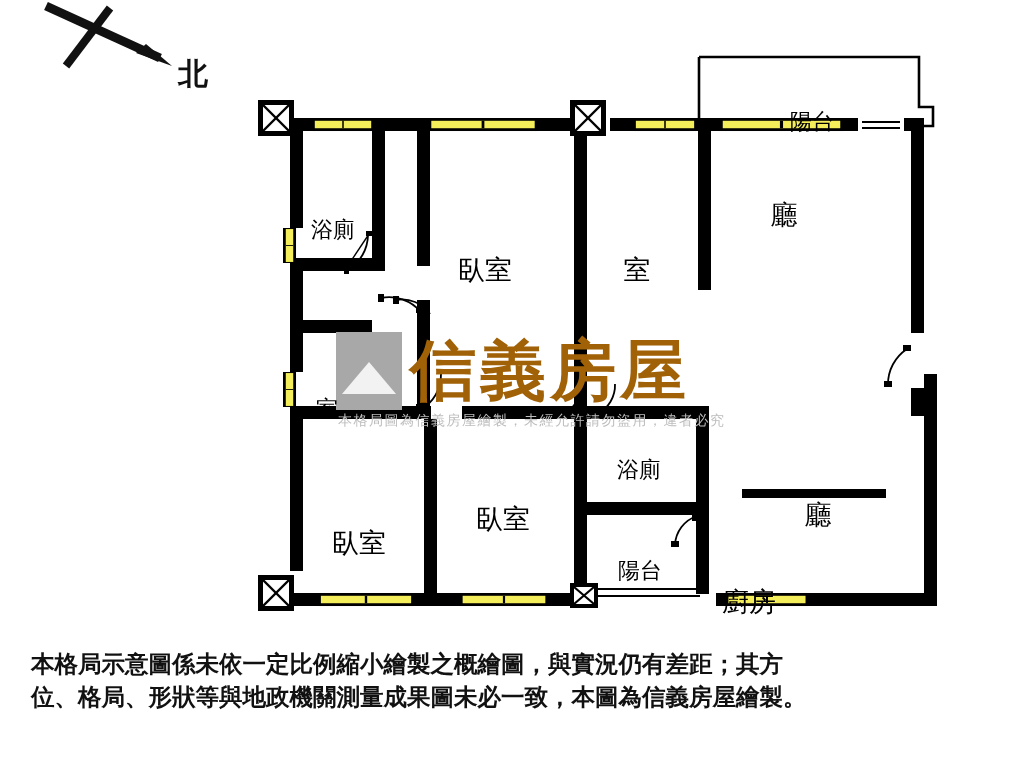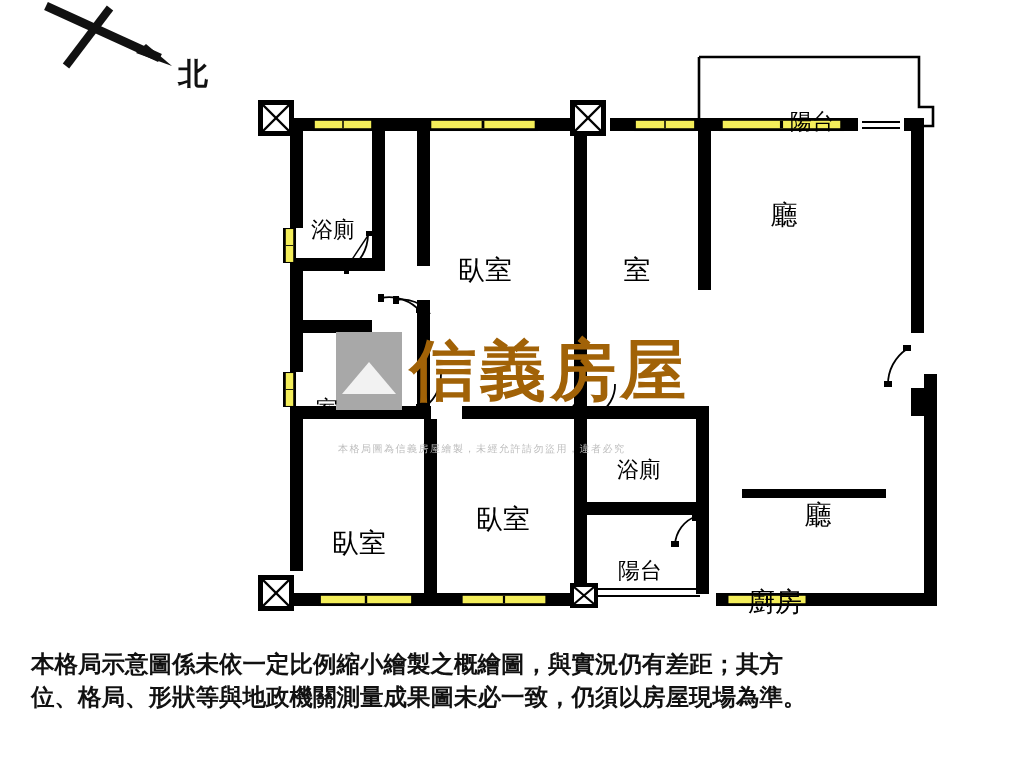--- a/index.html
+++ b/index.html
@@ -41,23 +41,22 @@
   }
   .wm-text{
     position:absolute;left:74px;top:-4px;
     font-family:"DejaVu Sans","Liberation Sans",sans-serif;
     font-size:66px;font-weight:700;color:#a16207;letter-spacing:4px;
     white-space:nowrap;line-height:90px;
   }
   #wm-fine{
     position:absolute;left:338px;top:412px;width:420px;
     font-family:"DejaVu Sans","Liberation Sans",sans-serif;
-    font-size:10px;color:#bdbdbd;letter-spacing:1.5px;white-space:nowrap;
+    font-size:14px;color:#bdbdbd;letter-spacing:1.5px;white-space:nowrap;
     pointer-events:none;
-    margin-top:30px;
   }
 
   
   .rlabel{
     position:absolute;
     font-family:"DejaVu Sans","Liberation Sans",sans-serif;
     font-weight:400;color:#000;white-space:nowrap;
     transform:translate(-50%,-50%);
     margin-top:34px;
   }
@@ -309,21 +308,21 @@
       <div class="rlabel rl-lg" style="left: 485px; top: 236px;">臥室</div>
       <div class="rlabel rl-lg" style="left: 637px; top: 236px;">室</div>
       <div class="rlabel rl-lg" style="left: 784px; top: 181px;">廳</div>
       <div class="rlabel rl-md" style="left: 812px; top: 88px;">陽台</div>
       <div class="rlabel rl-md" style="left: 327px; top: 375px;">室</div>
       <div class="rlabel rl-md" style="left: 639px; top: 436px;">浴廁</div>
       <div class="rlabel rl-lg" style="left: 818px; top: 481px;">廳</div>
       <div class="rlabel rl-lg" style="left: 359px; top: 509px;">臥室</div>
       <div class="rlabel rl-lg" style="left: 503px; top: 485px;">臥室</div>
       <div class="rlabel rl-md" style="left: 640px; top: 537px;">陽台</div>
-      <div class="rlabel rl-lg" style="left: 775px; top: 568px; text-align: center;">廚房</div>
+      <div class="rlabel rl-lg" style="left: 749px; top: 568px; text-align: center;">廚房</div>
     </div>
 
   <div id="disclaimer">
     <div>本格局示意圖係未依一定比例縮小繪製之概繪圖，與實況仍有差距；其方</div>
-    <div>位、格局、形狀等與地政機關測量成果圖未必一致，仍須以房屋現場為準。</div>
+    <div>位、格局、形狀等與地政機關測量成果圖未必一致，本圖為信義房屋繪製。</div>
   </div>
 
 </div>
 
 </body></html>

